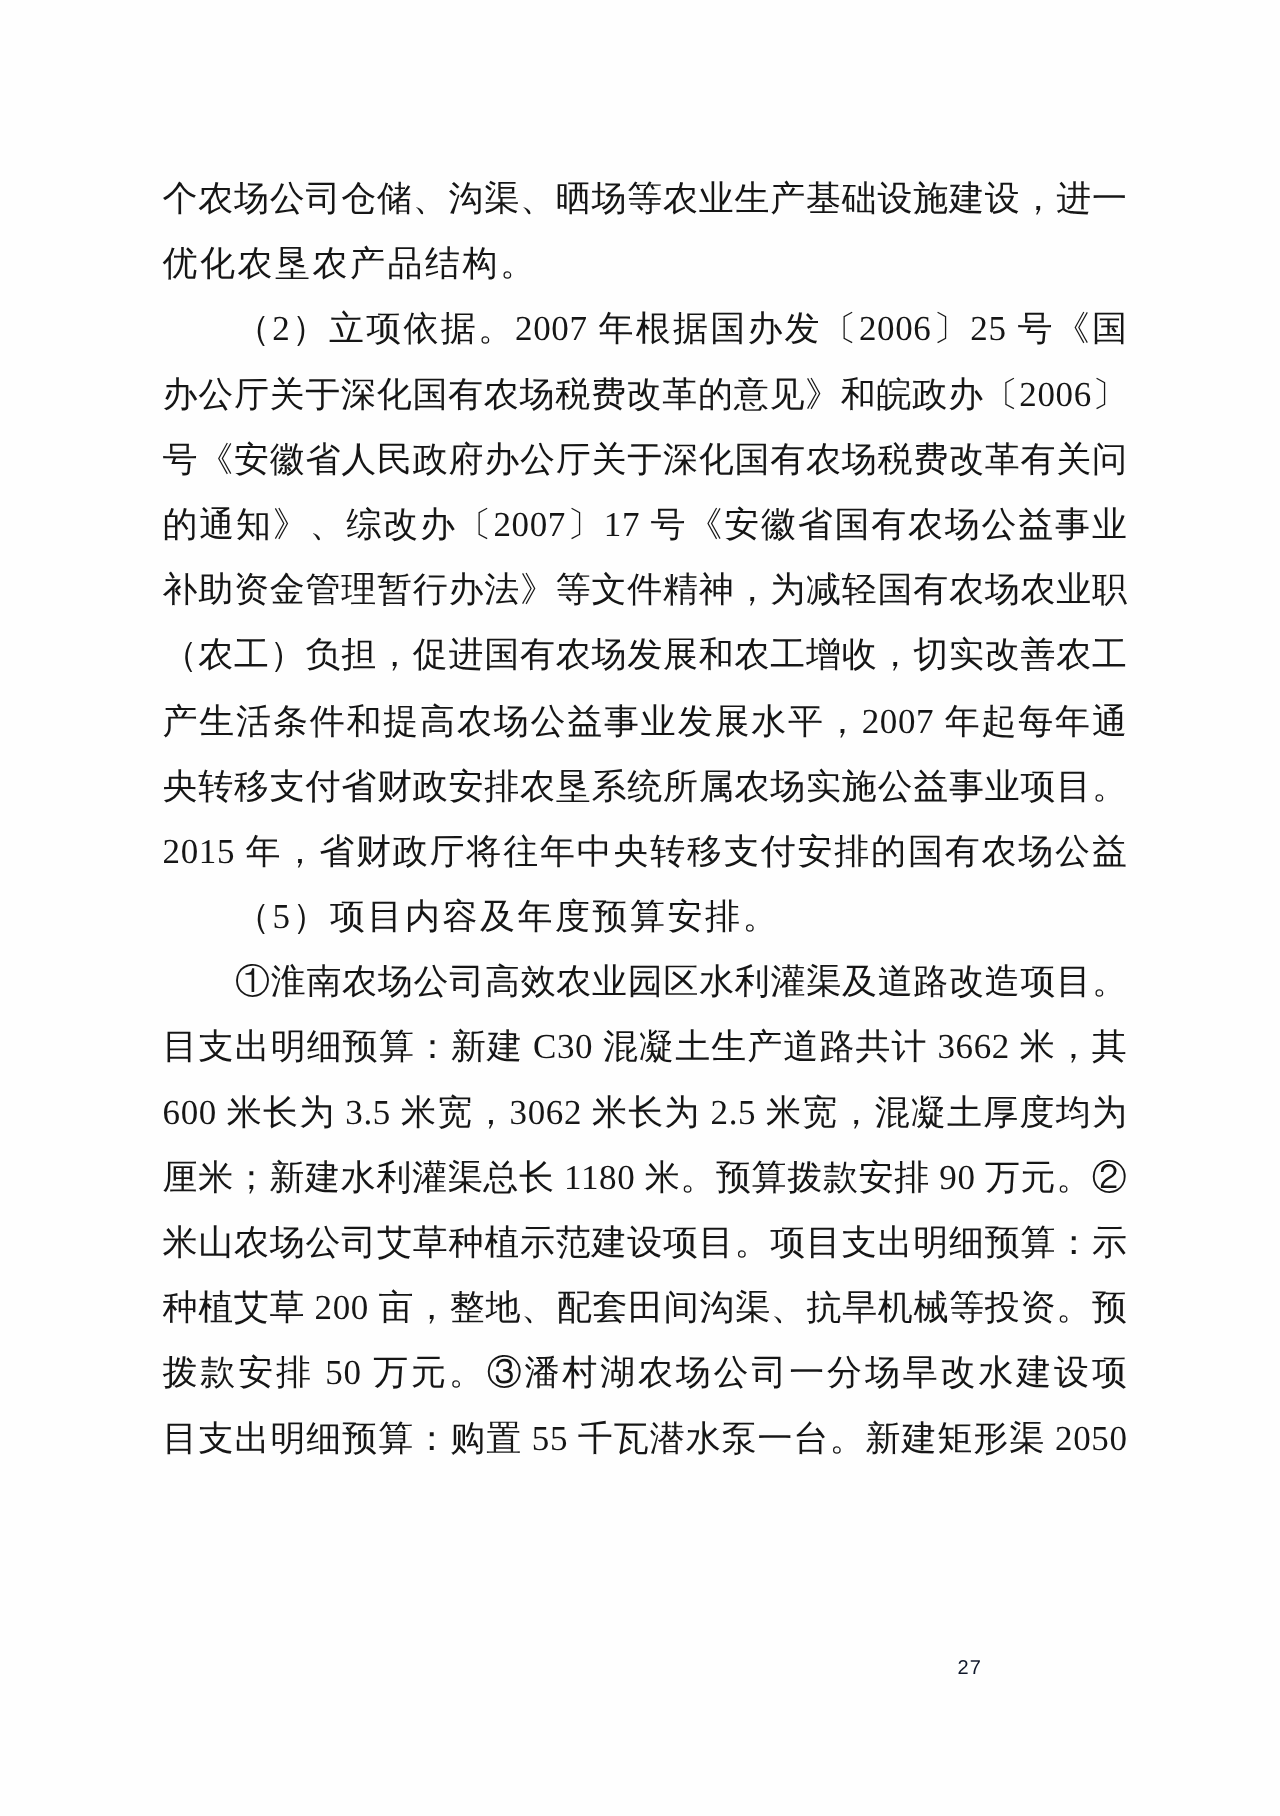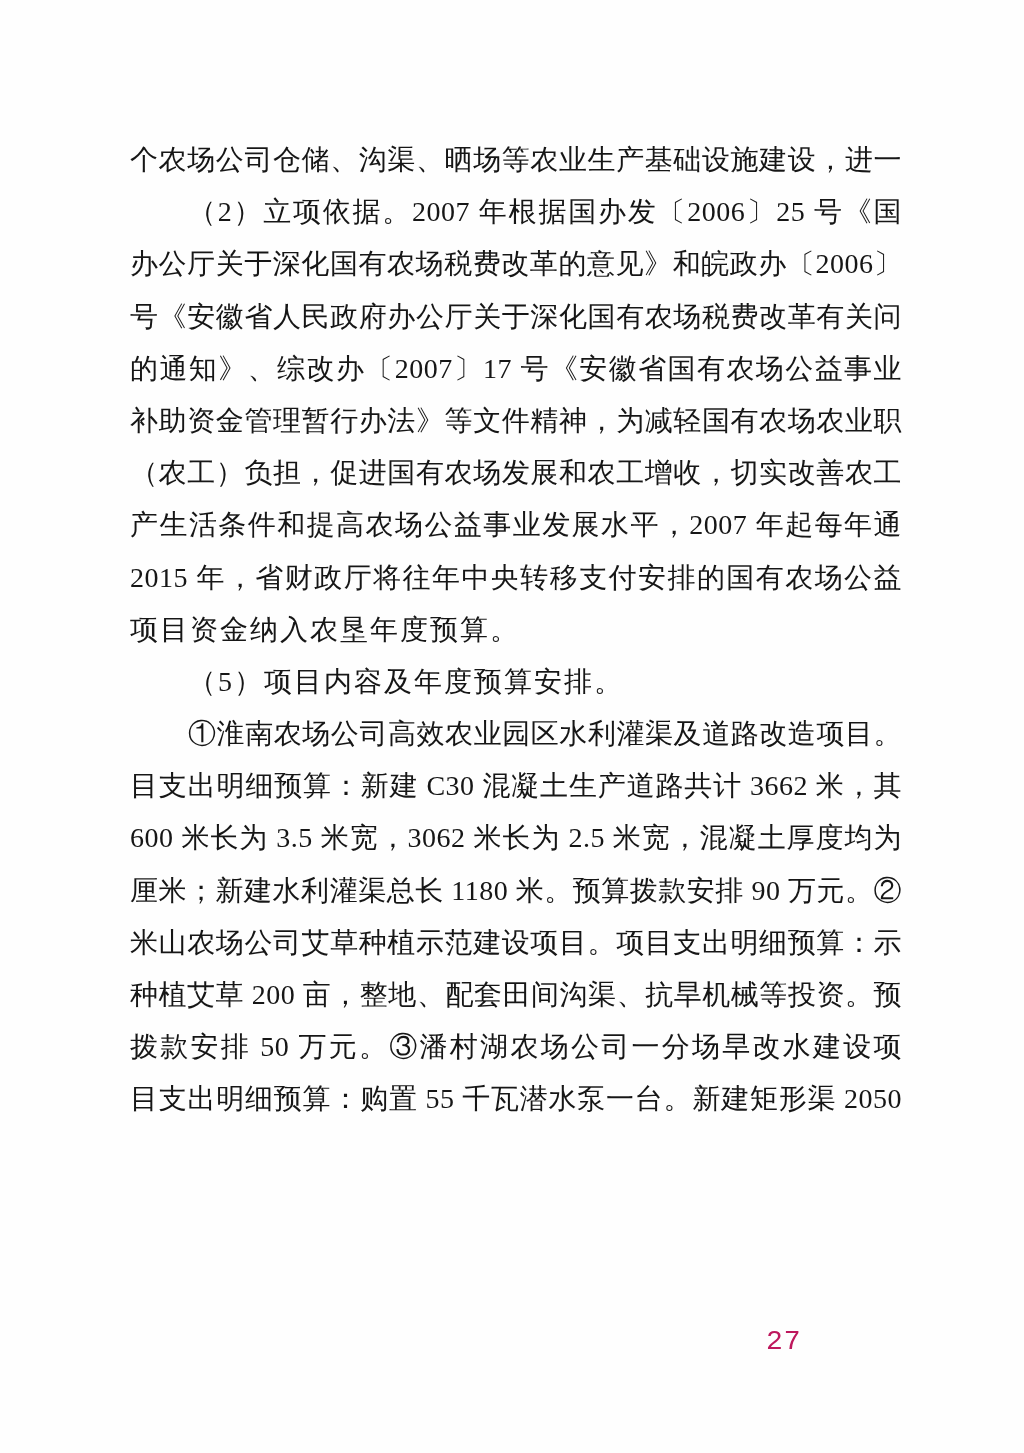--- a/index.html
+++ b/index.html
@@ -43,42 +43,43 @@
     letter-spacing: 2px;
   }
   
   .line.ind {
     padding-left: 58px;
   }
   .page-number {
     position: absolute;
     left: 766px;
     top: 1326px;
-    font-size: 28px;
+    font-size: 16px;
     letter-spacing: 1px;
-    font-family: Liberation Mono, monospace;
-    color: #be185d;
+    font-family: Liberation Sans, sans-serif;
+    color: #0f172a;
   }
 </style>
 </head>
 <body>
 
 <div class="page">
 
   <div class="textblock">
     <div class="line j">个农场公司仓储、沟渠、晒场等农业生产基础设施建设，进一步</div>
+    <div class="line l">优化农垦农产品结构。</div>
     <div class="line j ind">（2）立项依据。2007 年根据国办发〔2006〕25 号《国务院</div>
     <div class="line j">办公厅关于深化国有农场税费改革的意见》和皖政办〔2006〕47</div>
     <div class="line j">号《安徽省人民政府办公厅关于深化国有农场税费改革有关问题</div>
     <div class="line j">的通知》、综改办〔2007〕17 号《安徽省国有农场公益事业发展</div>
     <div class="line j">补助资金管理暂行办法》等文件精神，为减轻国有农场农业职工</div>
     <div class="line j">（农工）负担，促进国有农场发展和农工增收，切实改善农工生</div>
     <div class="line j">产生活条件和提高农场公益事业发展水平，2007 年起每年通过中</div>
+    <div class="line j">央转移支付省财政安排农垦系统所属农场实施公益事业项目。</div>
     <div class="line j">2015 年，省财政厅将往年中央转移支付安排的国有农场公益事业</div>
-    <div class="line l">项目资金纳入农垦年度预算。</div>
     <div class="line l ind">（5）项目内容及年度预算安排。</div>
     <div class="line j ind">①淮南农场公司高效农业园区水利灌渠及道路改造项目。项</div>
     <div class="line j">目支出明细预算：新建 C30 混凝土生产道路共计 3662 米，其中</div>
     <div class="line j">600 米长为 3.5 米宽，3062 米长为 2.5 米宽，混凝土厚度均为 12</div>
     <div class="line j">厘米；新建水利灌渠总长 1180 米。预算拨款安排 90 万元。②白</div>
     <div class="line j">米山农场公司艾草种植示范建设项目。项目支出明细预算：示范</div>
     <div class="line j">种植艾草 200 亩，整地、配套田间沟渠、抗旱机械等投资。预算</div>
     <div class="line j">拨款安排 50 万元。③潘村湖农场公司一分场旱改水建设项目。项</div>
     <div class="line j">目支出明细预算：购置 55 千瓦潜水泵一台。新建矩形渠 2050 米。</div>
   </div>

